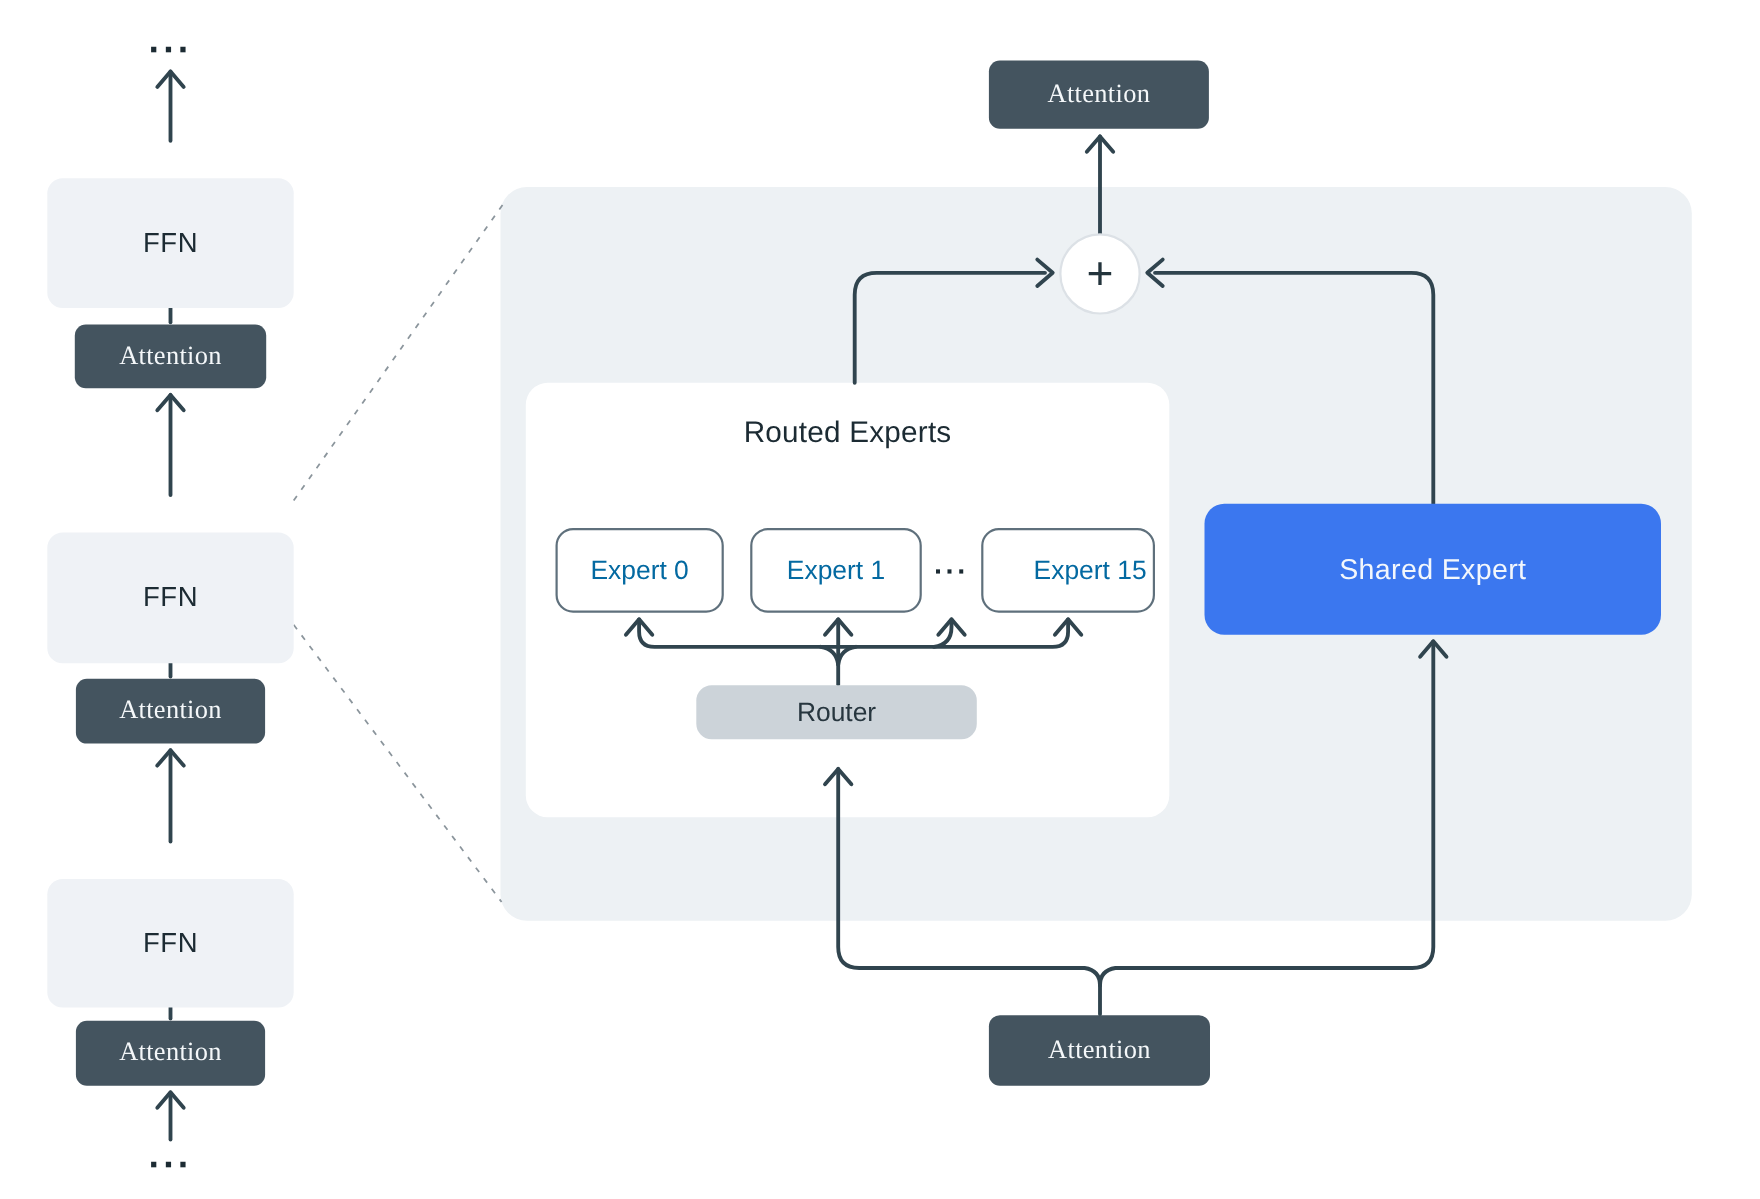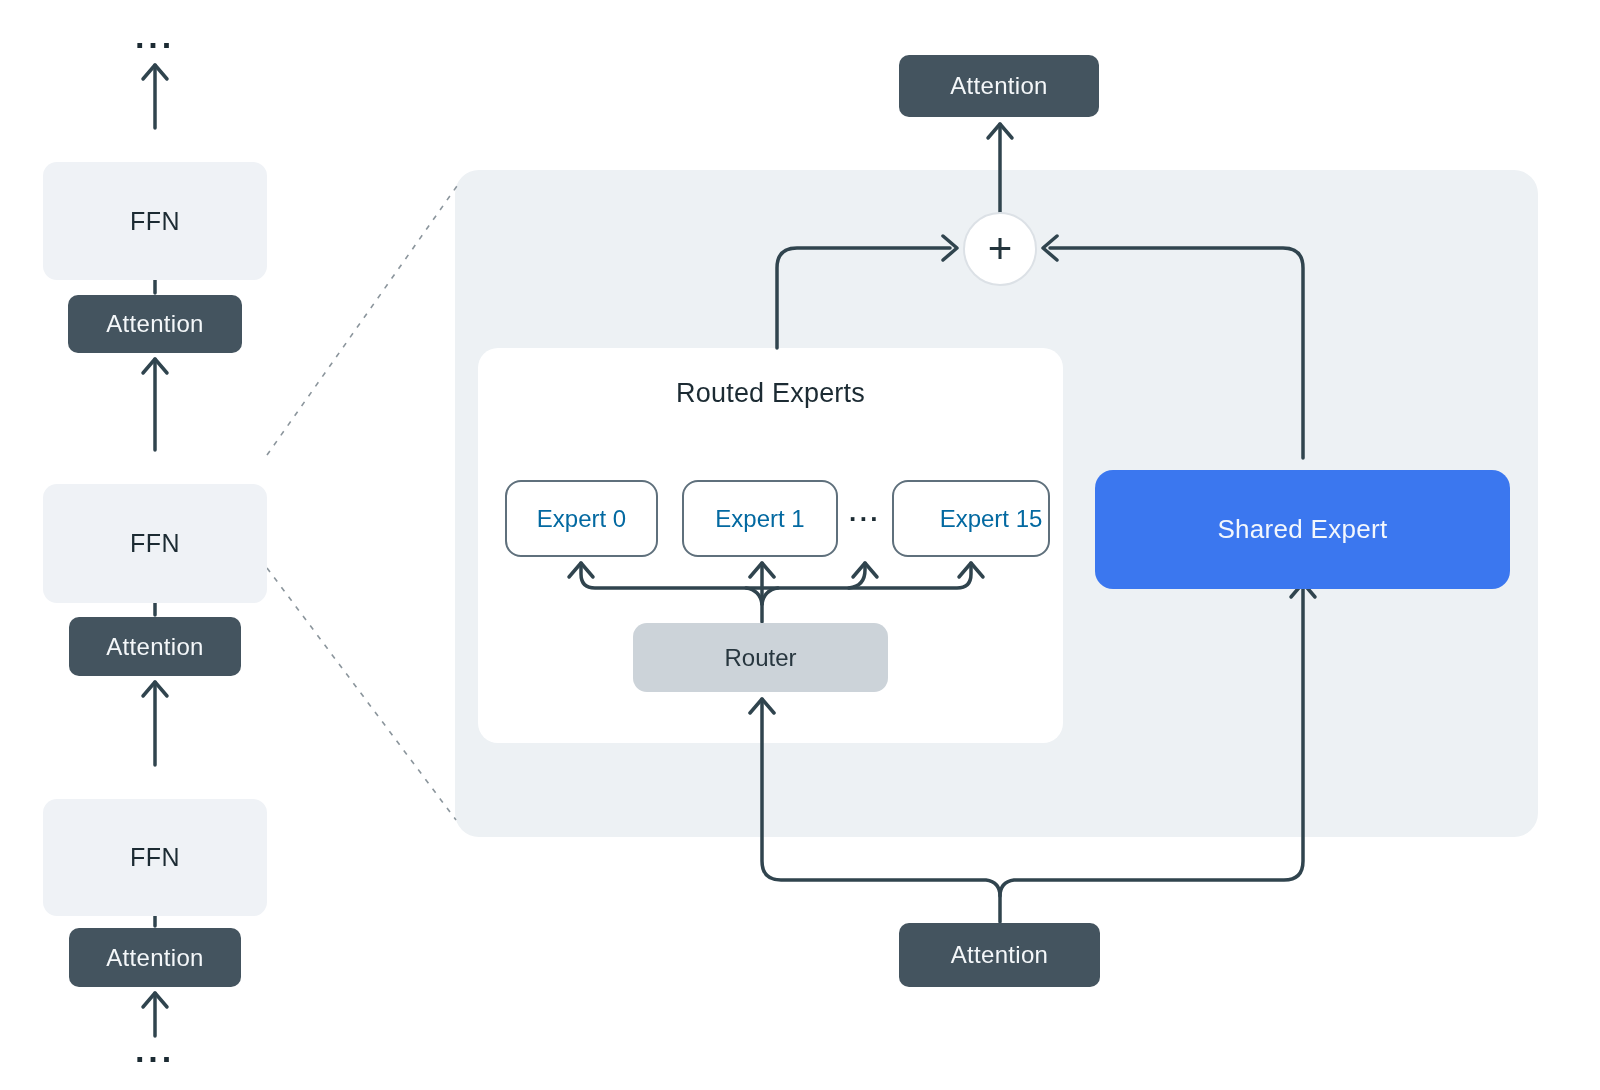--- a/index.html
+++ b/index.html
@@ -9,21 +9,21 @@
   }
   .abs{position:absolute;box-sizing:border-box;}
   .panel{background:#edf1f4;border-radius:24px;}
   .whitebox{background:#ffffff;border-radius:20px;}
   .ffn{
     background:#eff2f6;border-radius:14px;display:flex;align-items:center;justify-content:center;
     font-size:25px;letter-spacing:.5px;color:#1c2b33;margin-top:32px;
   }
   .attn{
     background:#44545f;border-radius:10px;display:flex;align-items:center;justify-content:center;
-    font-size:24px;color:#f4f7f9;letter-spacing:.3px;
+    font-size:24px;color:#f4f7f9;letter-spacing:.3px;font-family:Liberation Serif, serif;
   }
   .expert{
     background:#ffffff;border:2px solid #5f707c;border-radius:16px;
     display:flex;align-items:center;justify-content:center;font-size:24px;color:#0369a1;
   }
   .router{
     background:#ccd3d9;border-radius:14px;display:flex;align-items:center;justify-content:center;
     font-size:24px;color:#27363f;
   }
   .shared{
@@ -129,19 +129,19 @@
 
   <div class="abs sumcircle node" style="left:963px;top:212px;width:74px;height:74px;">+</div>
 
   <div class="abs routed-title node" style="left:478px;top:378px;width:585px;">Routed Experts</div>
 
   <div class="abs expert node" style="left:505px;top:480px;width:153px;height:77px;">Expert 0</div>
   <div class="abs expert node" style="left:682px;top:480px;width:156px;height:77px;">Expert 1</div>
   <div class="abs dots dots-small node" style="left:845px;top:506px;width:40px;">···</div>
   <div class="abs expert node" style="left:892px;top:480px;width:158px;height:77px;padding-left:40px;">Expert 15</div>
 
-  <div class="abs router node" style="left:633px;top:623px;width:255px;height:69px;">Router</div>
+  <div class="abs router node" style="left:633px;top:623px;width:255px;height:49px;">Router</div>
 
-  <div class="abs shared node" style="left:1095px;top:458px;width:415px;height:119px;margin-top:12px;">Shared Expert</div>
+  <div class="abs shared node" style="left:1095px;top:458px;width:415px;height:119px;">Shared Expert</div>
 
   <div class="abs attn node" style="left:899px;top:923px;width:201px;height:64px;">Attention</div>
 
 </div>
 
 </body></html>

